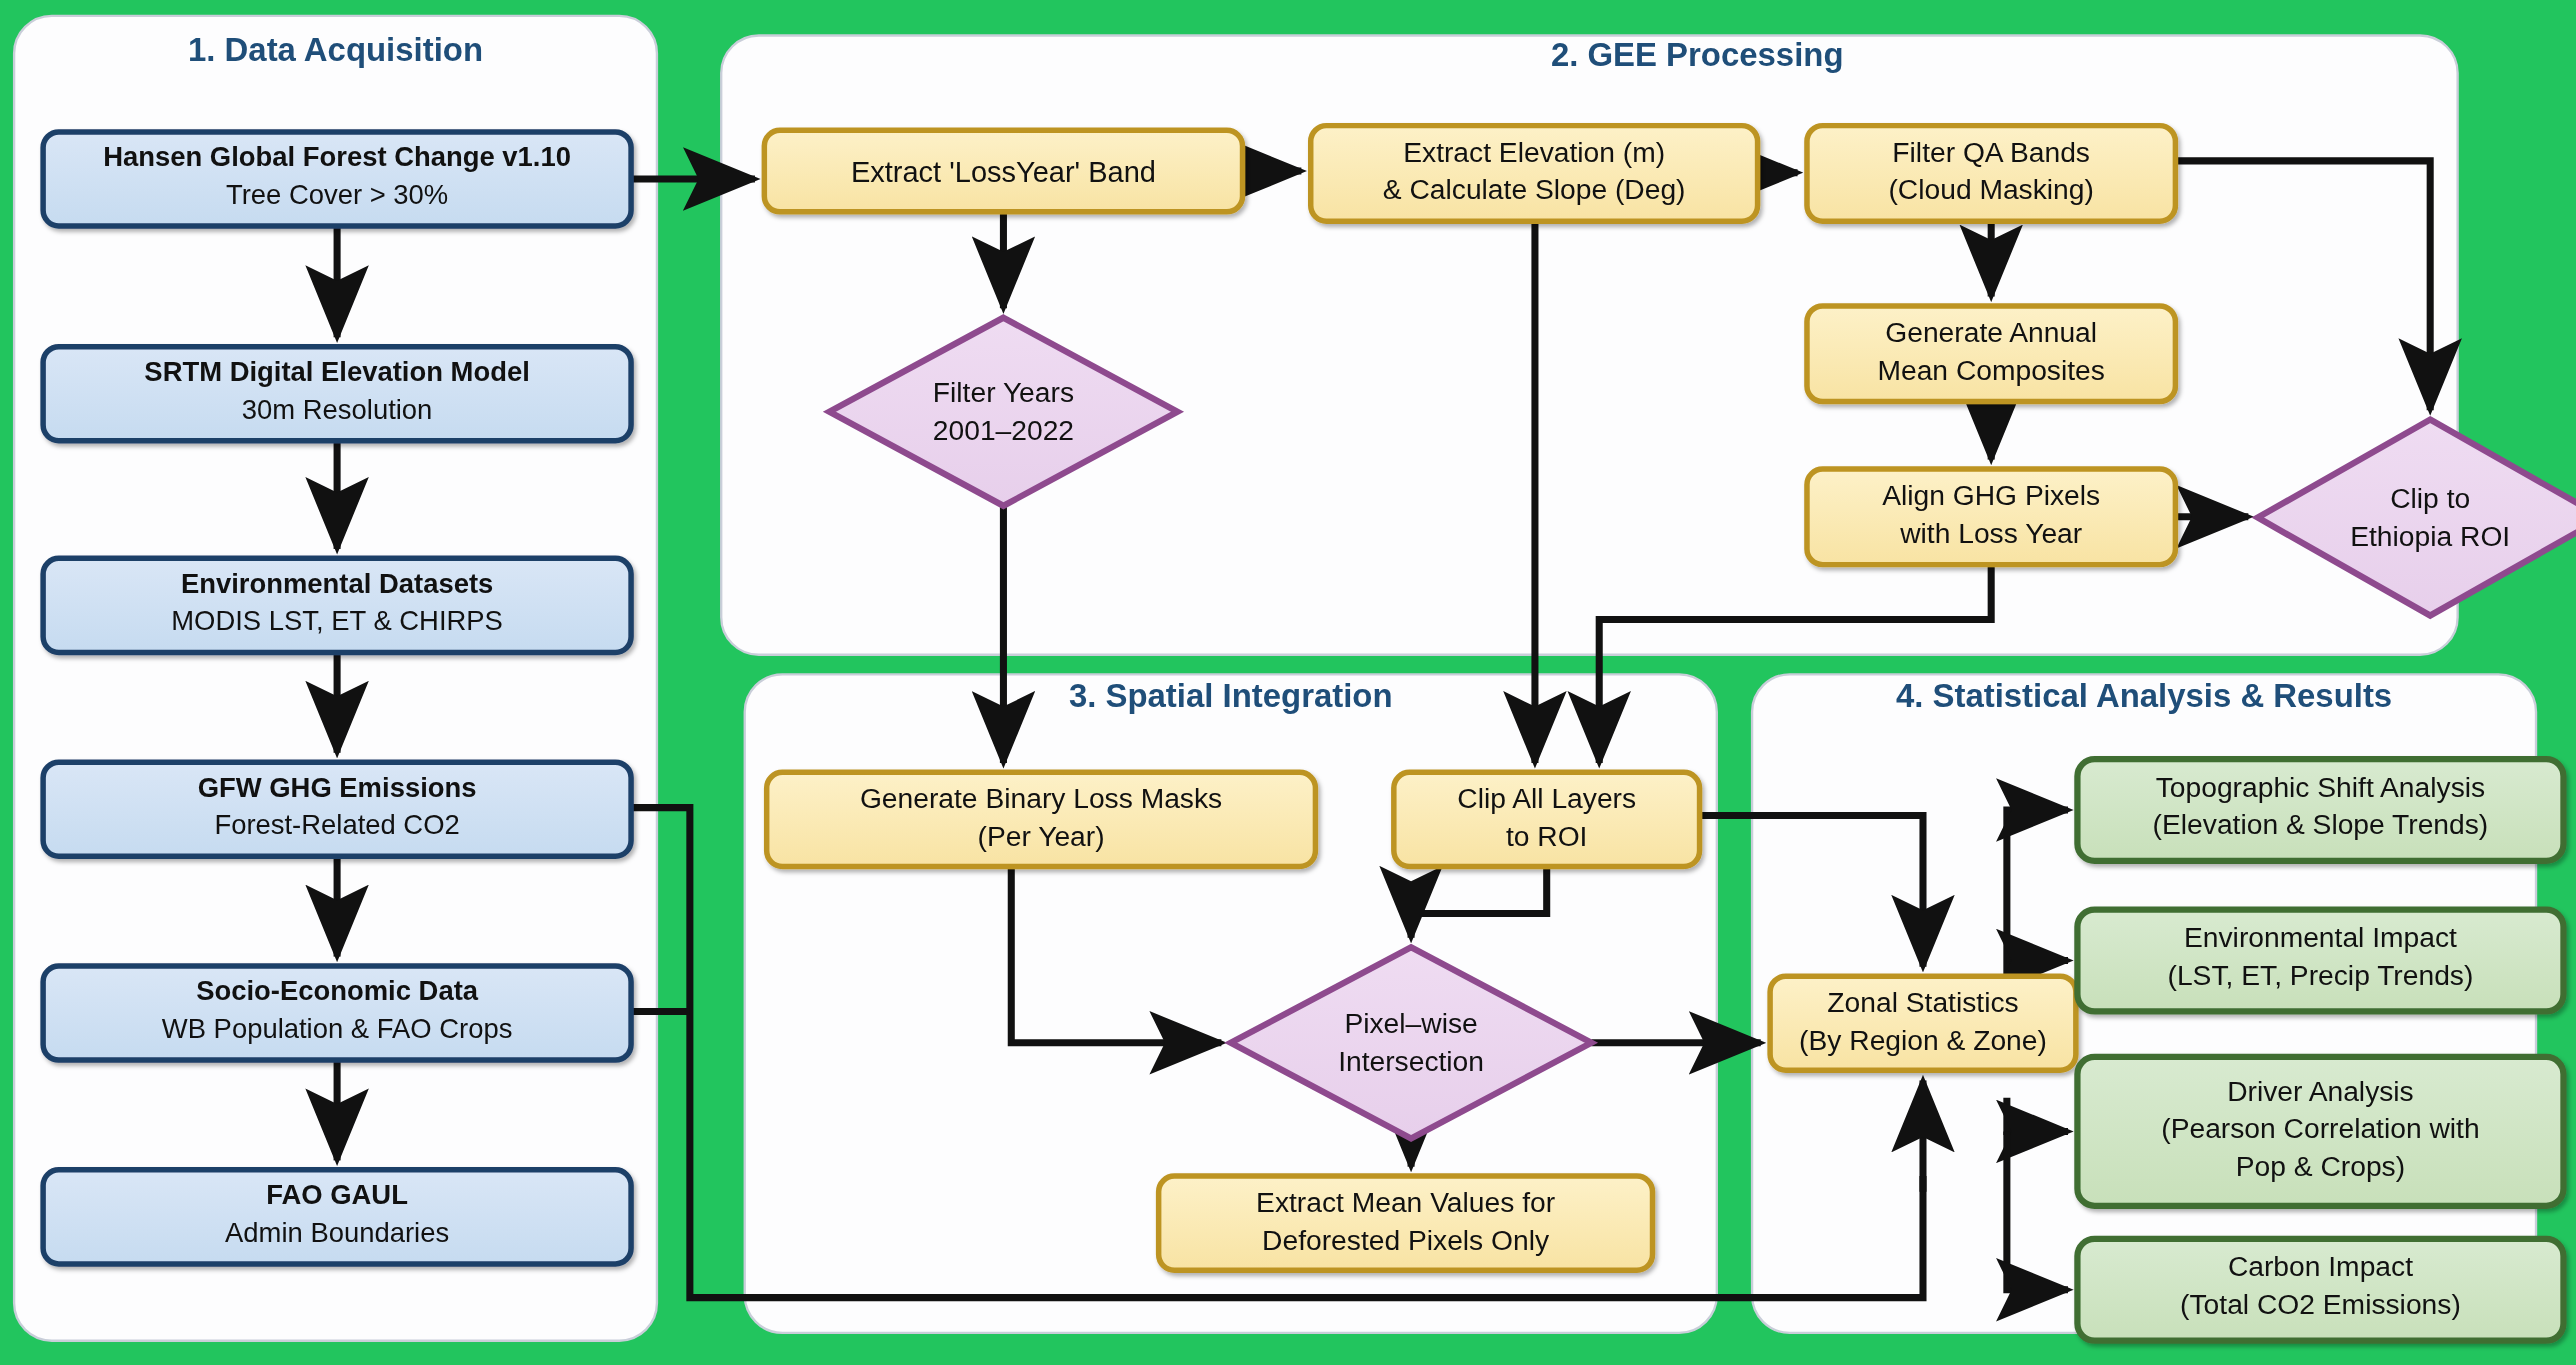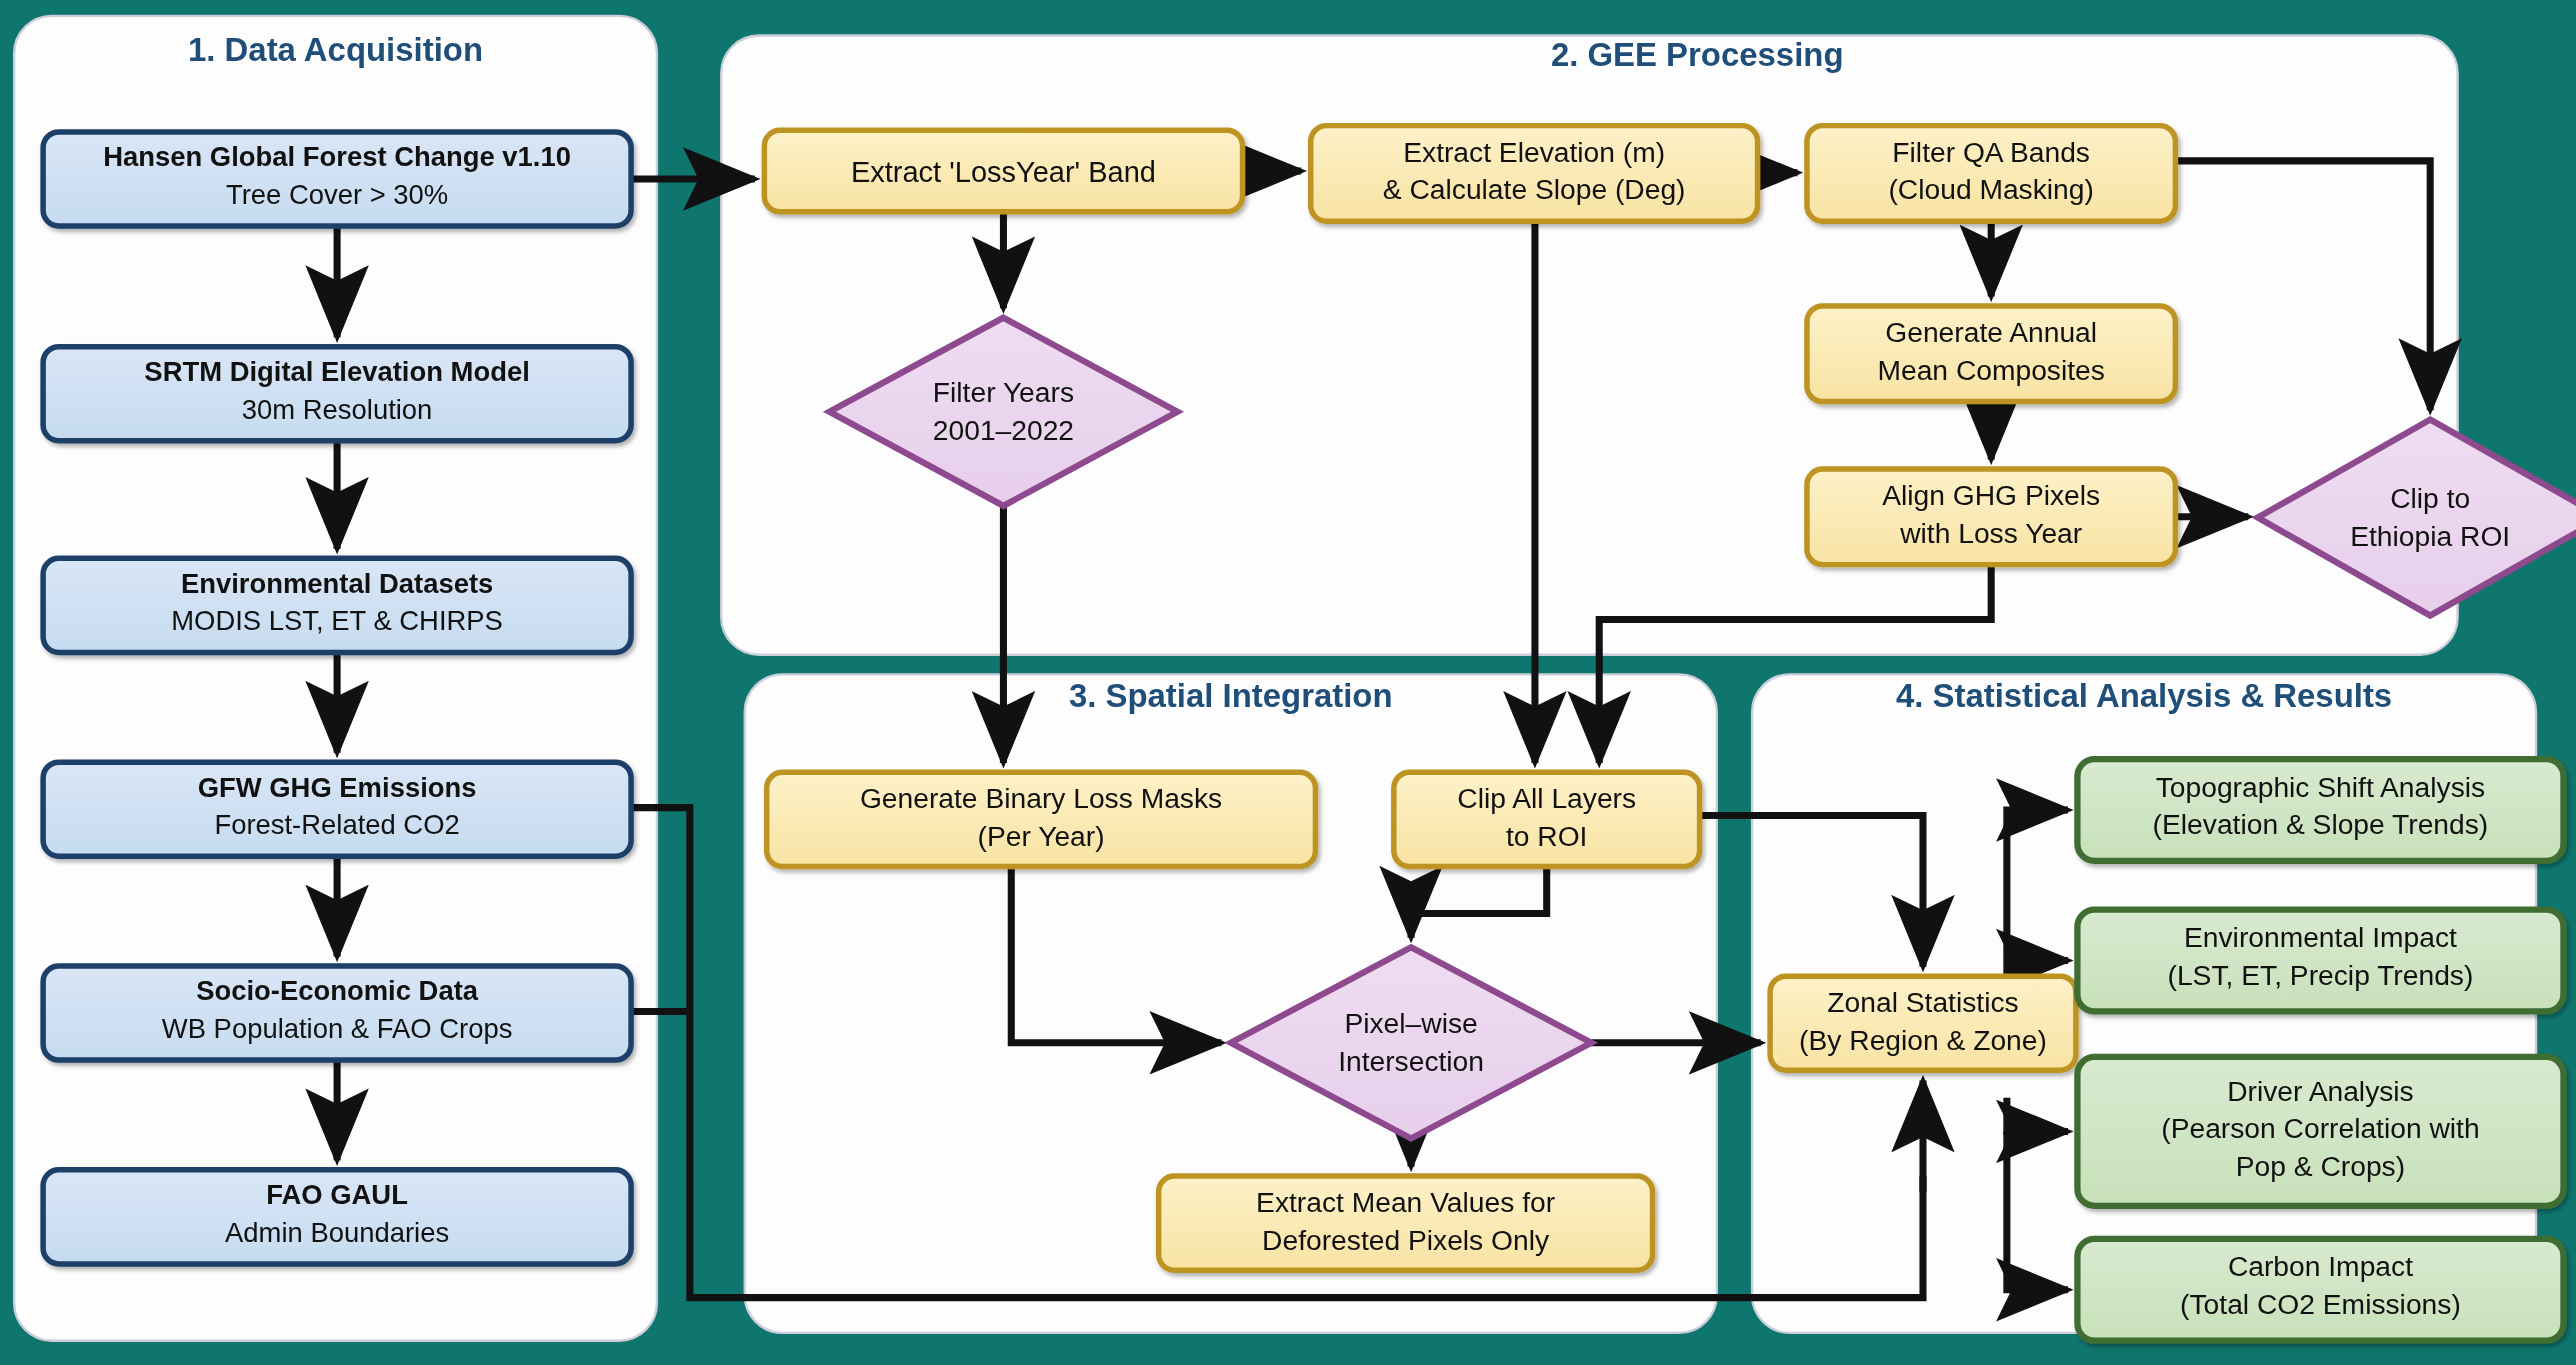--- a/index.html
+++ b/index.html
@@ -1,17 +1,17 @@
 <!DOCTYPE html>
 <html style="font-size:12.5px"><head>
 <meta charset="utf-8">
 <style>
   html,body{margin:0;padding:0;background:#ffffff;}
   body{font-family:"Liberation Sans",sans-serif;}
-  #stage{position:relative;width:2576px;height:1366px;background:#0f766e;overflow:hidden;}
+  #stage{position:relative;width:2576px;height:1366px;background:#22c55e;overflow:hidden;}
   svg{display:block;}
   .panel-title{font-weight:bold;fill:#1f4e79;font-family:"Liberation Sans",sans-serif;}
   .nodetext{font-family:"Liberation Sans",sans-serif;fill:#111111;}
   .nodetext.b{font-weight:bold;}
 </style>
 </head>
 <body>
 
 <div id="stage">
 <svg width="2576" height="1366" viewBox="0 0 3286 1742" xmlns="http://www.w3.org/2000/svg">

